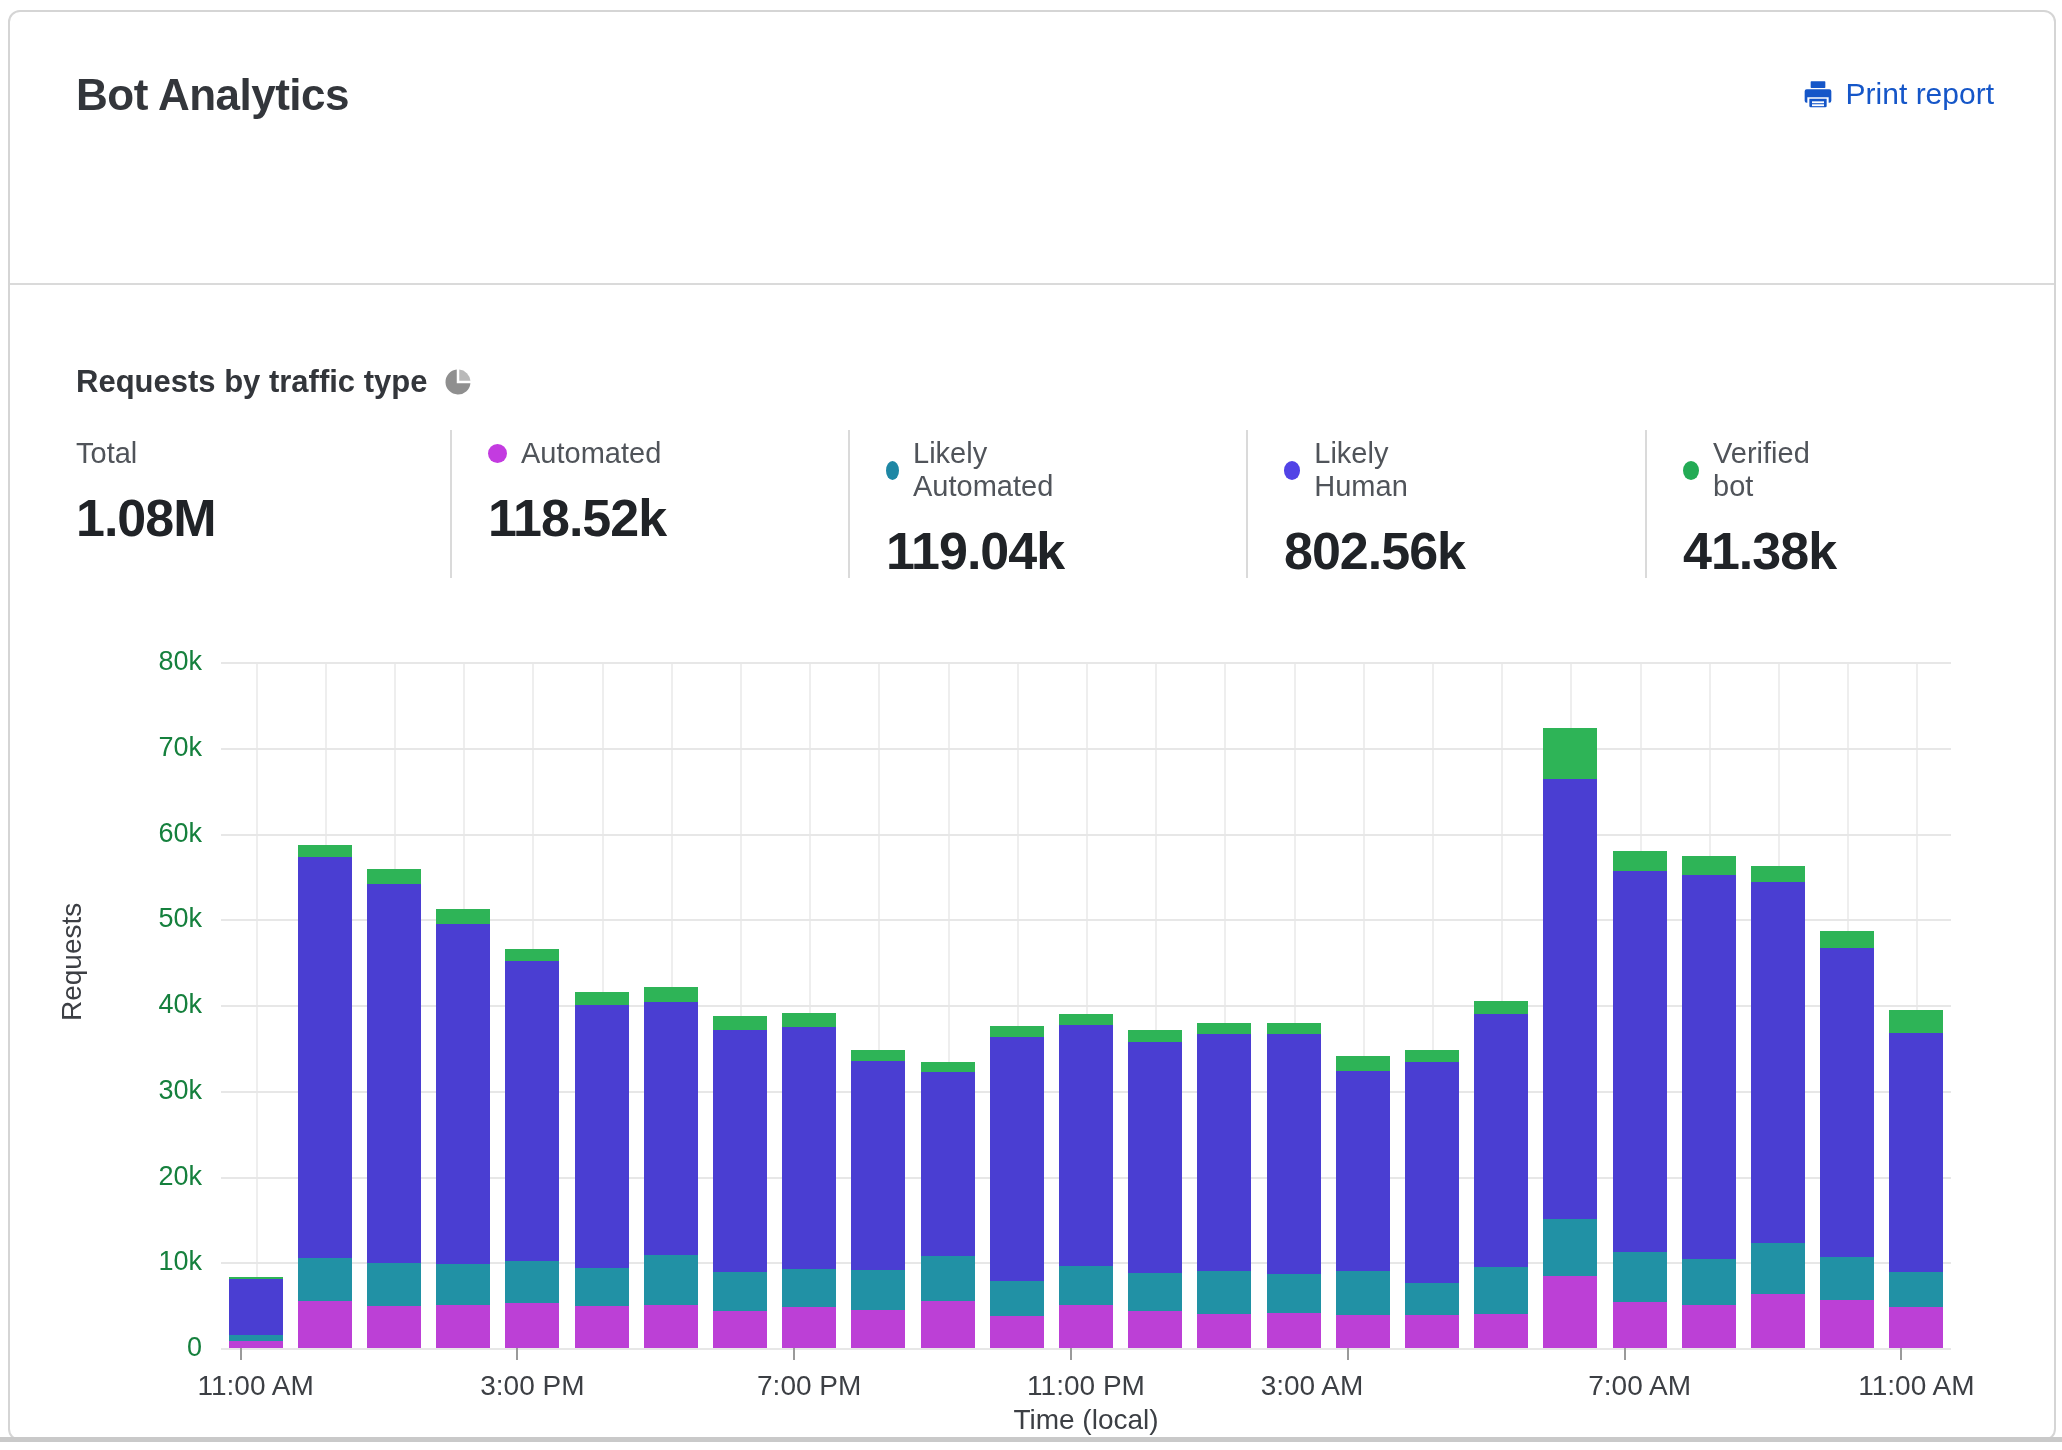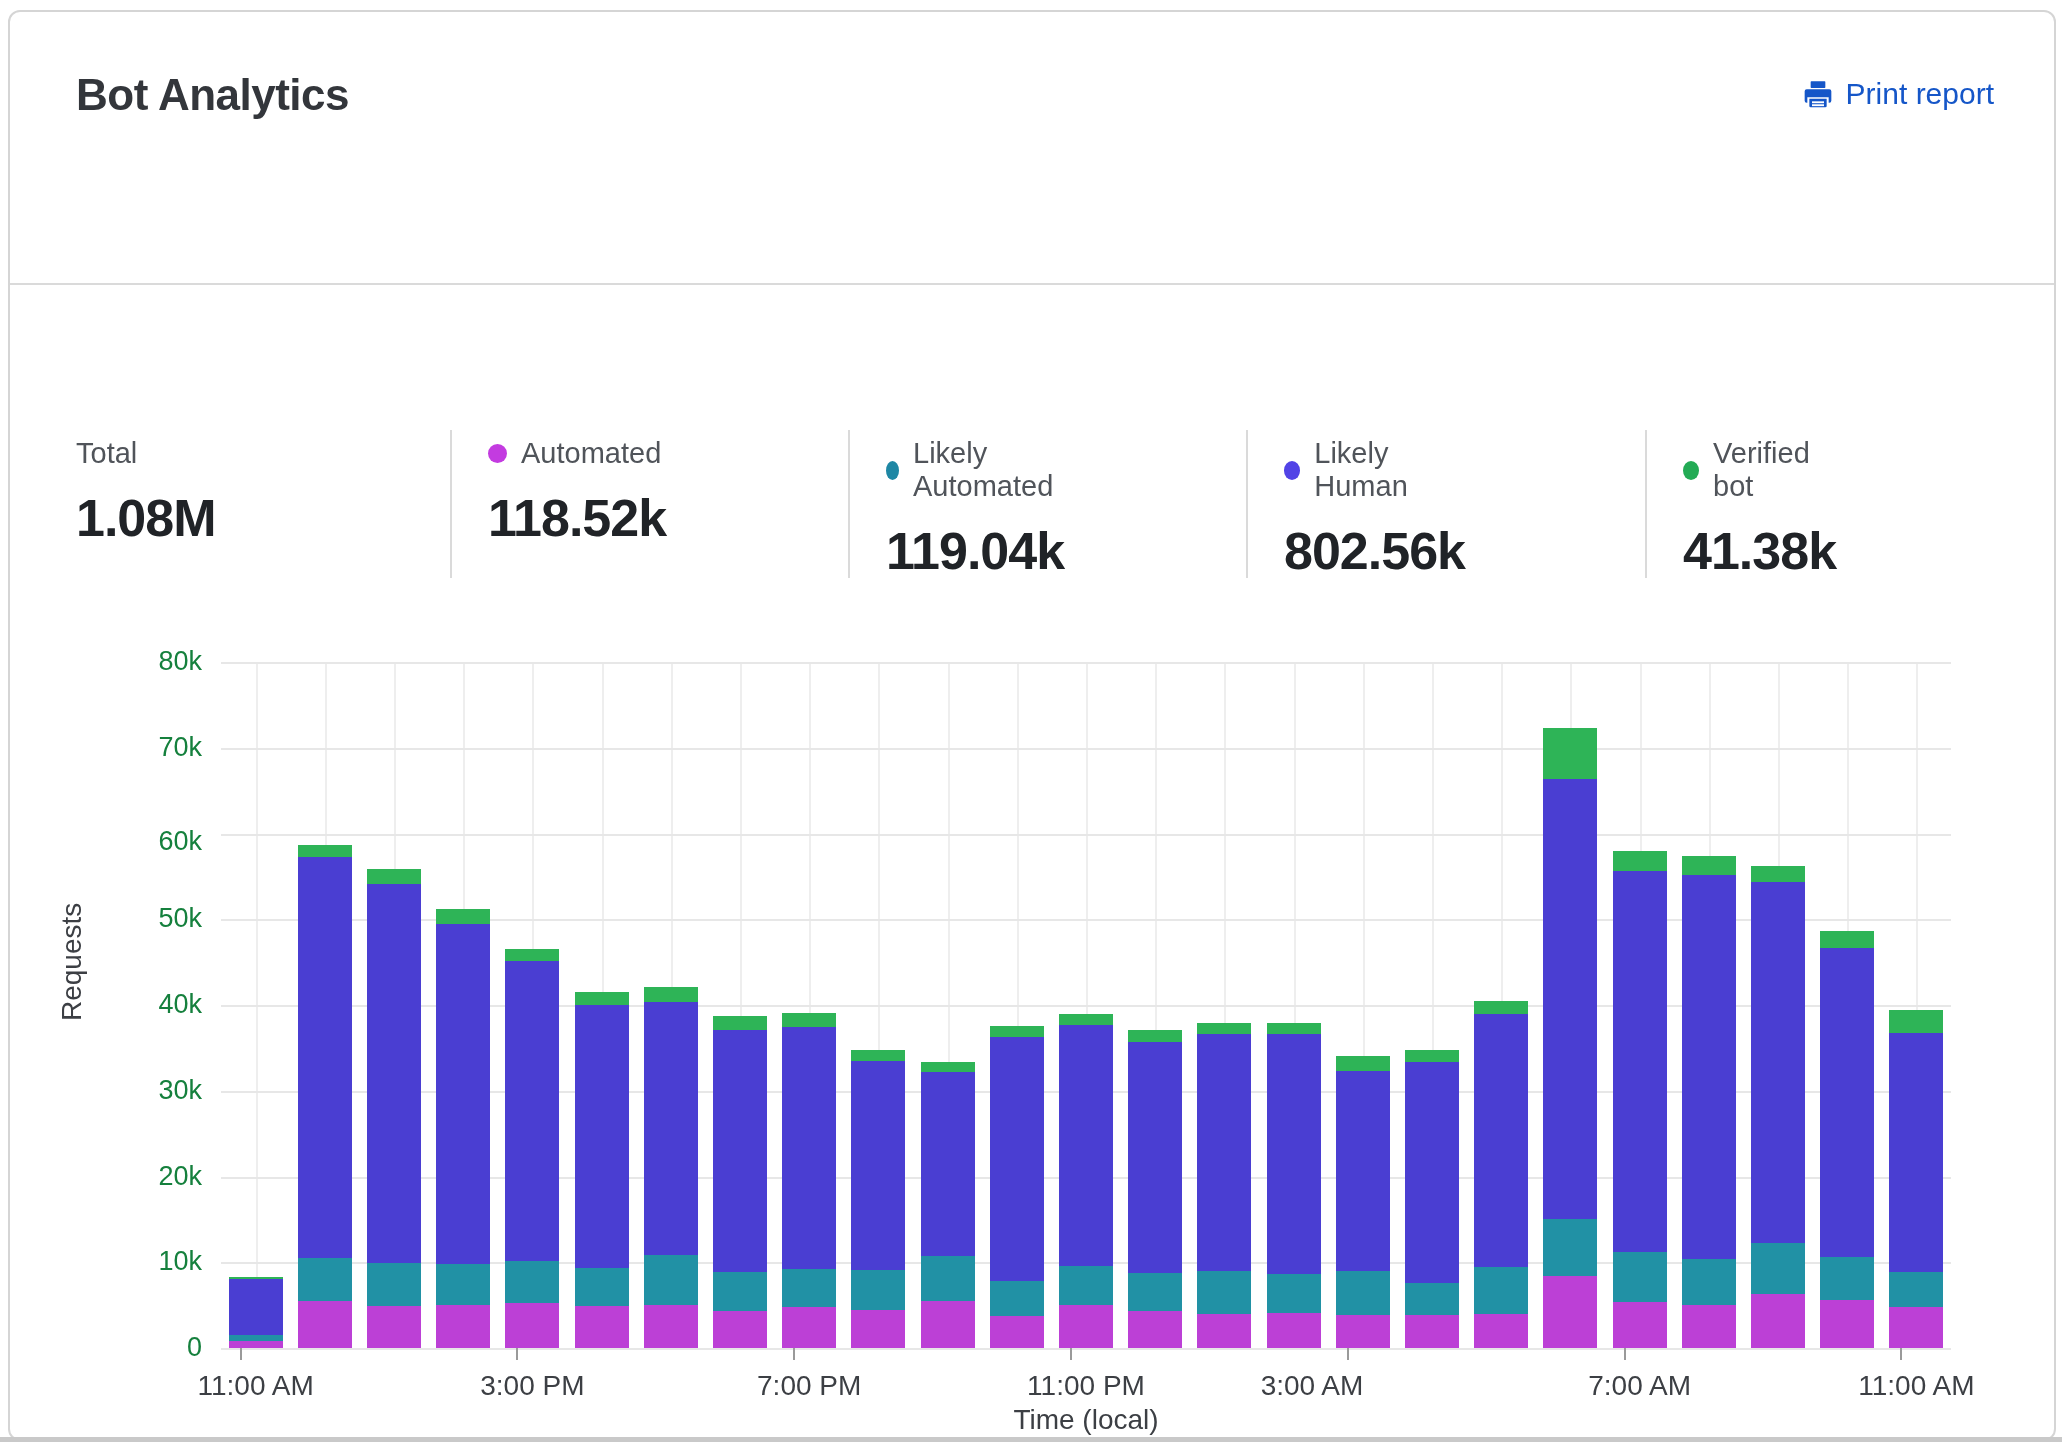--- a/index.html
+++ b/index.html
@@ -62,20 +62,29 @@
         </svg>
       </span>
       <span>Print report</span>
     </a>
   </div>
 
 
 
   <div class="hdr-divider"></div>
 
+  <div class="section-title-row">
+    <span class="section-title">Requests by traffic type</span>
+    <span>
+      <svg width="30" height="30" viewBox="0 0 24 24">
+        <path d="M11 2.05A10 10 0 1 0 21.95 13H11z" fill="#8f8f8f"></path>
+        <path d="M13 2.05V11h8.95A10 10 0 0 0 13 2.05z" fill="#b9b9b9"></path>
+      </svg>
+    </span>
+  </div>
 
   <div class="stats-row">
     <div class="stat" style="left:66px;">
       <div class="lab">
           <span>Total</span>
         </div>
       <div class="val">1.08M</div>
     </div>
     <div class="stat" style="left:478px;">
       <div class="lab">
@@ -114,21 +123,21 @@
   <div id="chart">
     <div class="axis-title-y">Requests</div>
     <div class="axis-title-x">Time (local)</div>
     <div id="ylabels">
         <div class="ylab" style="left: 22px; top: 1320px;">0</div>
         <div class="ylab" style="left: 22px; top: 1234.25px;">10k</div>
         <div class="ylab" style="left: 22px; top: 1148.5px;">20k</div>
         <div class="ylab" style="left: 22px; top: 1062.75px;">30k</div>
         <div class="ylab" style="left: 22px; top: 977px;">40k</div>
         <div class="ylab" style="left: 22px; top: 891.25px;">50k</div>
-        <div class="ylab" style="left: 22px; top: 805.5px; margin-top: 8px;">60k</div>
+        <div class="ylab" style="left: 22px; top: 805.5px;">60k</div>
         <div class="ylab" style="left: 22px; top: 719.75px;">70k</div>
         <div class="ylab" style="left: 22px; top: 634px;">80k</div>
       </div>
     <div id="plot">
         <div class="vgrid" style="left: 34.6px;"></div>
         <div class="vgrid" style="left: 103.8px;"></div>
         <div class="vgrid" style="left: 173px;"></div>
         <div class="vgrid" style="left: 242.2px;"></div>
         <div class="vgrid" style="left: 311.4px;"></div>
         <div class="vgrid" style="left: 380.6px;"></div>

